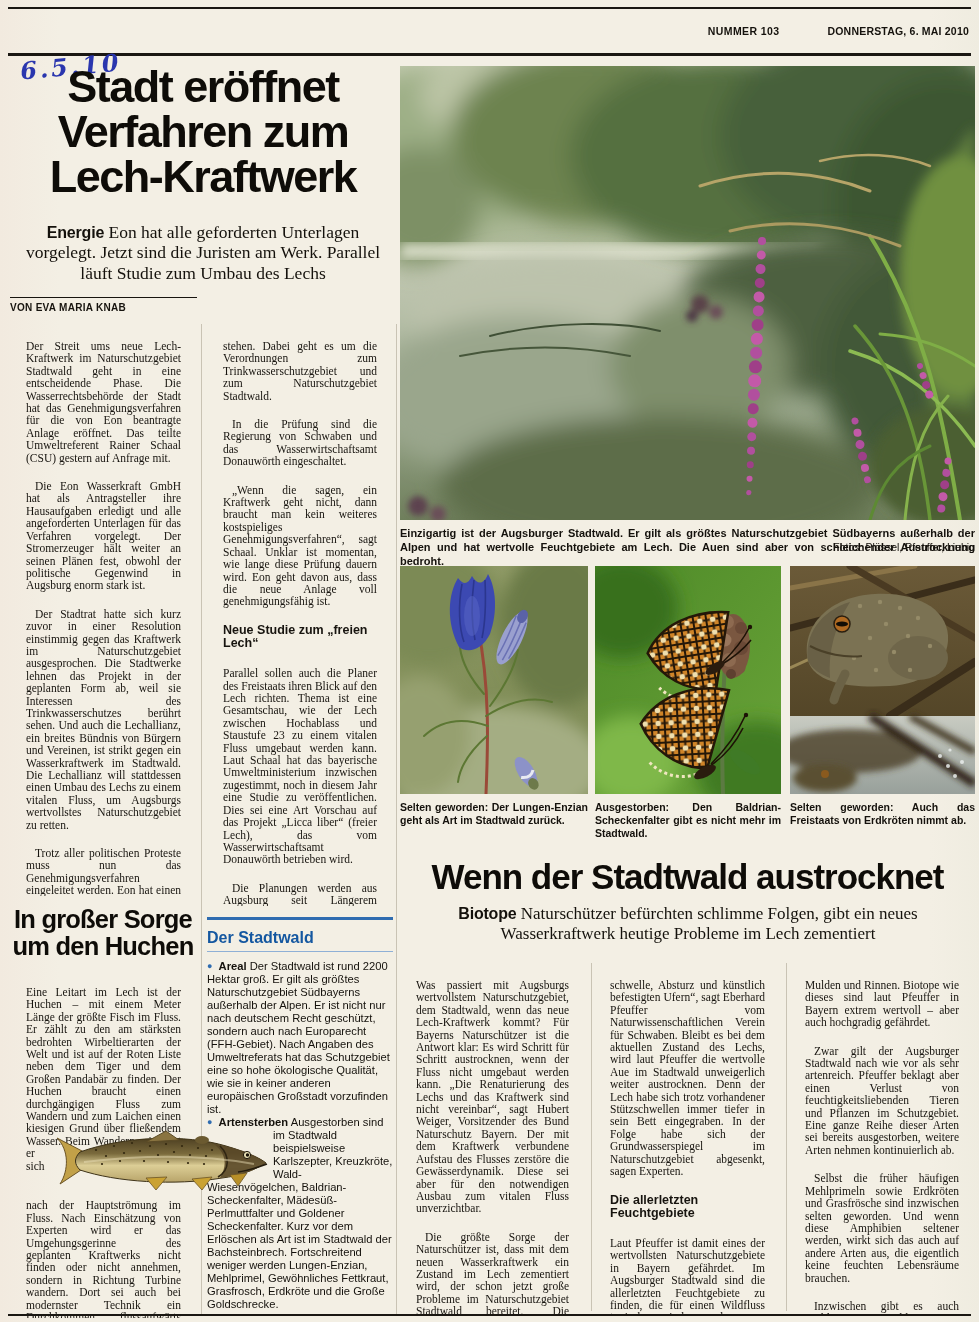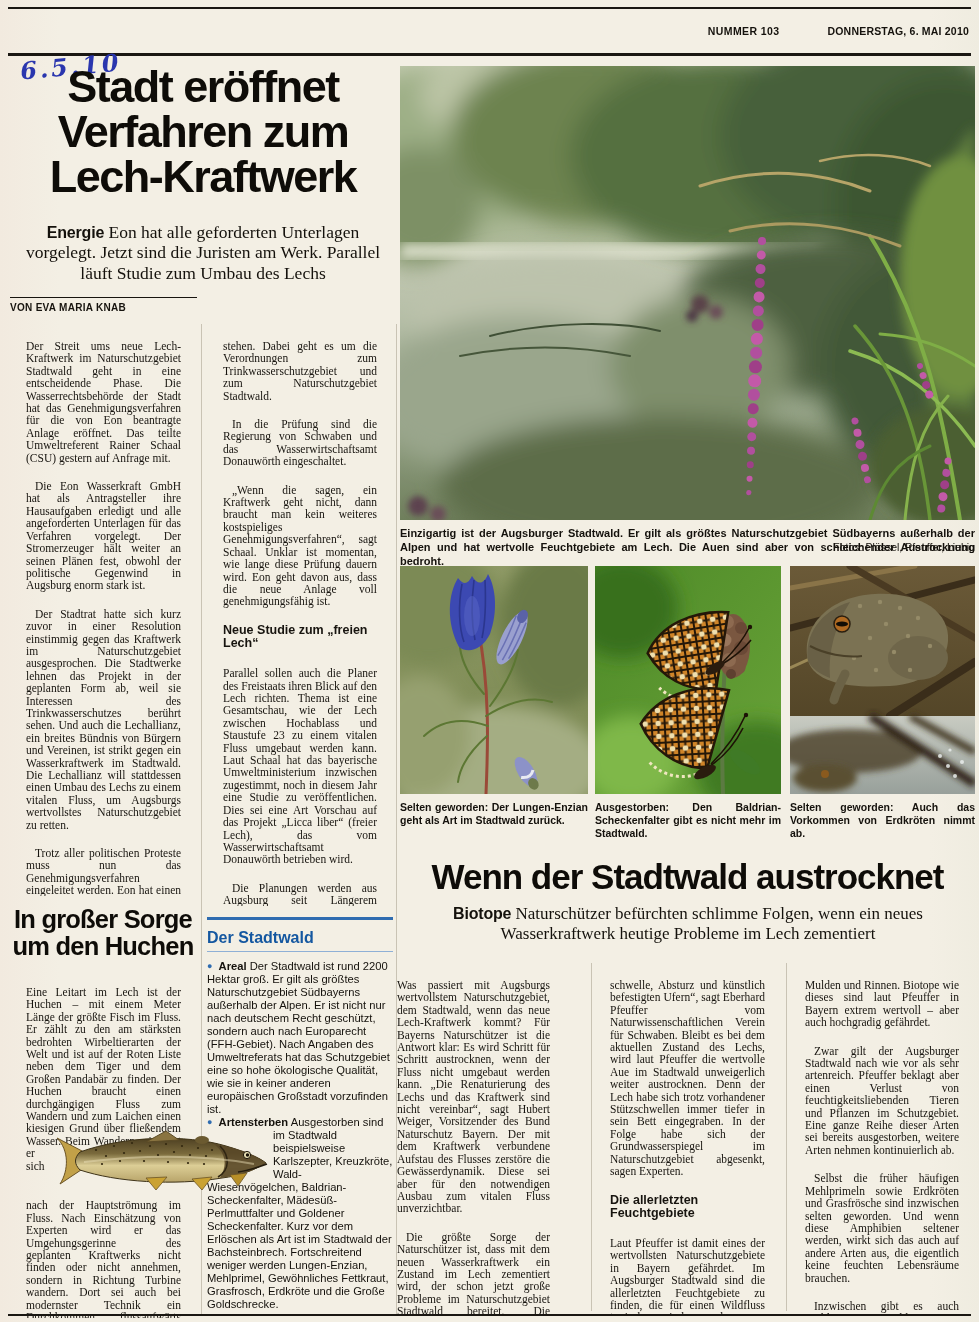--- a/index.html
+++ b/index.html
@@ -64,21 +64,21 @@
     font:700 11px/13.8px "Liberation Sans",sans-serif; text-align:justify; color:#14110c; }
   .credit { position:absolute; right:0; top:13.8px; font-weight:400; font-size:10.5px;
     background:transparent; }
   .strip-cap { position:absolute; top:801px;
     font:700 10.5px/13.2px "Liberation Sans",sans-serif; text-align:justify; color:#14110c; }
   
   .a2-headline { position:absolute; left:400px; top:859px; width:575px; text-align:center;
     font:700 35px/1 "Liberation Sans",sans-serif; letter-spacing:-1px; color:#0e0c08; }
   .a2-subhead { position:absolute; left:418px; top:904px; width:540px; text-align:center;
     font:400 17px/1.18 "Liberation Serif",serif; color:#14110c; }
-  #a2c1 { left:381px; top:963px; width:185px; height:352px; }
+  #a2c1 { left:400px; top:963px; width:185px; height:352px; }
   #a2c2 { left:594px; top:963px; width:187px; height:352px; }
   #a2c3 { left:789px; top:963px; width:186px; height:352px; }
 </style>
 </head>
 <body>
 
 <div id="page">
 
   <div class="hrule" style="left:8px;right:8px;top:7px;height:2px;"></div>
   <div class="issue">
@@ -467,26 +467,26 @@
           <circle cx="158" cy="200" r="2"></circle>
           <circle cx="165" cy="210" r="2"></circle>
         <circle cx="172" cy="196" r="2"></circle>
           <circle cx="160" cy="184" r="1.6"></circle>
       </g>
     </svg>
   </div>
 
   <div class="strip-cap" style="left:400px;width:188px;">Selten geworden: Der Lungen-Enzian geht als Art im Stadtwald zurück.</div>
   <div class="strip-cap" style="left:595px;width:186px;">Ausgestorben: Den Baldrian-Scheckenfalter gibt es nicht mehr im Stadtwald.</div>
-  <div class="strip-cap" style="left:790px;width:185px;">Selten geworden: Auch das Vorkommen von Erdkröten nimmt ab.</div>
+  <div class="strip-cap" style="left:790px;width:185px;">Selten geworden: Auch das Freistaats von Erdkröten nimmt ab.</div>
 
   <h1 class="a2-headline">Wenn der Stadtwald austrocknet</h1>
   <div class="a2-subhead">
     <span class="kicker">Biotope</span>
-    <span>Naturschützer befürchten schlimme Folgen, wenn ein neues Wasserkraftwerk heutige Probleme im Lech zementiert</span>
+    <span>Naturschützer befürchten schlimme Folgen, gibt ein neues Wasserkraftwerk heutige Probleme im Lech zementiert</span>
   </div>
 
   <div class="bodycol" id="a2c1">
     <p>Was passiert mit Augsburgs wertvollstem Naturschutzgebiet, dem Stadtwald, wenn das neue Lech-Kraftwerk kommt? Für Bayerns Naturschützer ist die Antwort klar: Es wird Schritt für Schritt austrocknen, wenn der Fluss nicht umgebaut werden kann. „Die Renaturierung des Lechs und das Kraftwerk sind nicht vereinbar“, sagt Hubert Weiger, Vorsitzender des Bund Naturschutz Bayern. Der mit dem Kraftwerk verbundene Aufstau des Flusses zerstöre die Gewässerdynamik. Diese sei aber für den notwendigen Ausbau zum vitalen Fluss unverzichtbar.</p>
     <p class="ind">Die größte Sorge der Naturschützer ist, dass mit dem neuen Wasserkraftwerk ein Zustand im Lech zementiert wird, der schon jetzt große Probleme im Naturschutzgebiet Stadtwald bereitet. „Die wesentliche Voraussetzung für ein Kraftwerk ist ein kaputter Fluss mit Sohl-</p>
   </div>
   <div class="bodycol" id="a2c2">
     <p>schwelle, Absturz und künstlich befestigten Ufern“, sagt Eberhard Pfeuffer vom Naturwissenschaftlichen Verein für Schwaben. Bleibt es bei dem aktuellen Zustand des Lechs, wird laut Pfeuffer die wertvolle Aue im Stadtwald unweigerlich weiter austrocknen. Denn der Lech habe sich trotz vorhandener Stützschwellen immer tiefer in sein Bett eingegraben. In der Folge habe sich der Grundwasserspiegel im Naturschutzgebiet abgesenkt, sagen Experten.</p>
     <p class="colsub">Die allerletzten Feuchtgebiete</p>
     <p>Laut Pfeuffer ist damit eines der wertvollsten Naturschutzgebiete in Bayern gefährdet. Im Augsburger Stadtwald sind die allerletzten Feuchtgebiete zu finden, die für einen Wildfluss typisch sind und vom Grundwasser abhängen: Es sind Quelltöpfe mit Quellbächen, Kalkflachmoore und wechselfeuchte</p>

